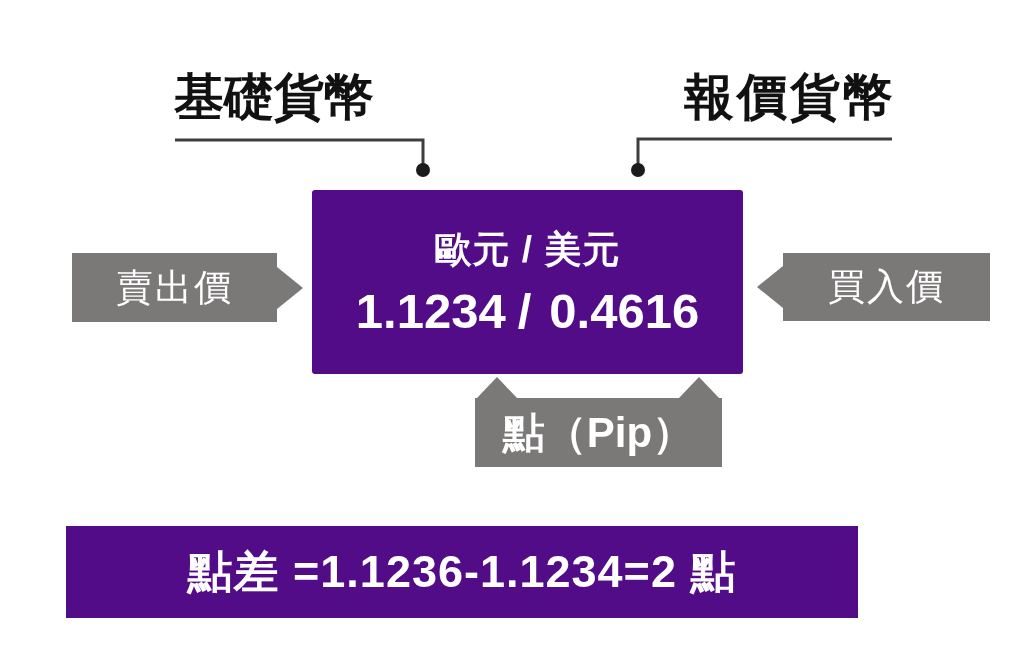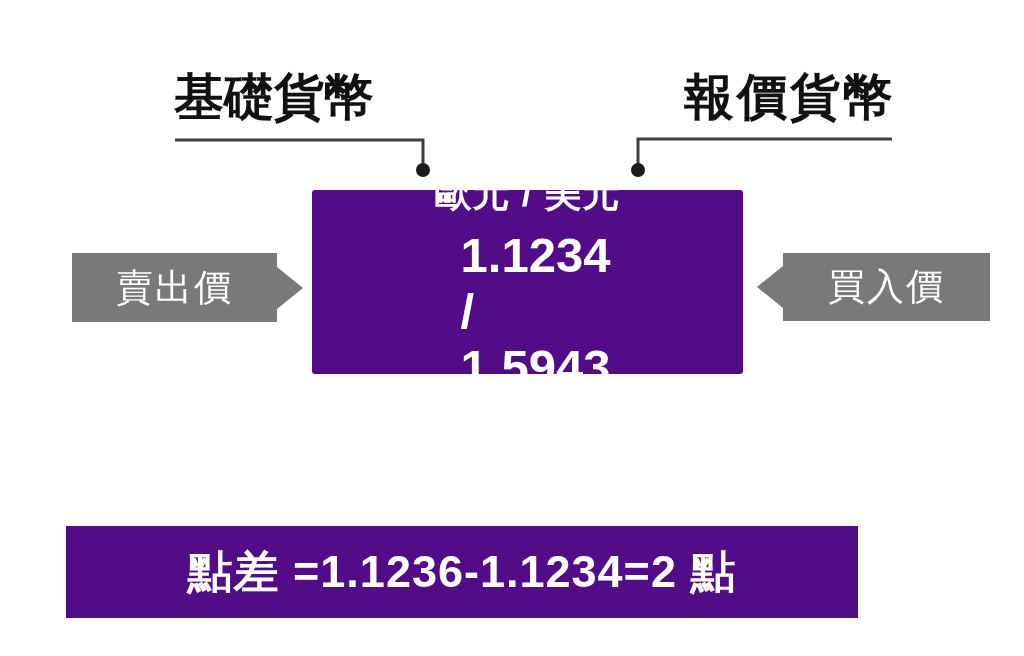--- a/index.html
+++ b/index.html
@@ -65,21 +65,20 @@
     letter-spacing: 1px;
     white-space: nowrap;
   }
   .quote-box .price-line {
     margin-top: 8px;
     font-size: 49px;
     font-weight: bold;
     white-space: nowrap;
     display: flex;
     align-items: baseline;
-    flex-direction: column;
   }
   .quote-box .price-line .sep { margin: 0 10px 0 12px; }
   .quote-box .price-line .ask { margin-left: 8px; }
 
   
   .side-tag {
     position: absolute;
     background: var(--color-gray);
     color: var(--color-white);
     display: flex;
@@ -169,32 +168,37 @@
     <circle cx="423" cy="170" r="7" fill="#1b1b1b"></circle>
     <polyline points="892,139 638,139 638,166" fill="none" stroke="#3e3e3e" stroke-width="3"></polyline>
     <circle cx="638" cy="170" r="7" fill="#1b1b1b"></circle>
   </svg>
 
   <div class="quote-box">
     <div class="pair-line">歐元 / 美元</div>
     <div class="price-line">
       <span class="bid">1.1234</span>
       <span class="sep">/</span>
-      <span class="ask">1.5943</span>
+      <span class="ask">0.4616</span>
     </div>
   </div>
 
   <div class="side-tag sell">
     <span>賣出價</span>
     <span class="tip-right"></span>
   </div>
 
   <div class="side-tag buy">
     <span>買入價</span>
     <span class="tip-left"></span>
   </div>
 
+  <div class="pip-tag">
+    <span class="pip-spike left"></span>
+    <span class="pip-spike right"></span>
+    <span>點（Pip）</span>
+  </div>
 
   <div class="spread-bar">
     <span>點差 =1.1236-1.1234=2 點</span>
   </div>
 
 </div>
 
 </body></html>

